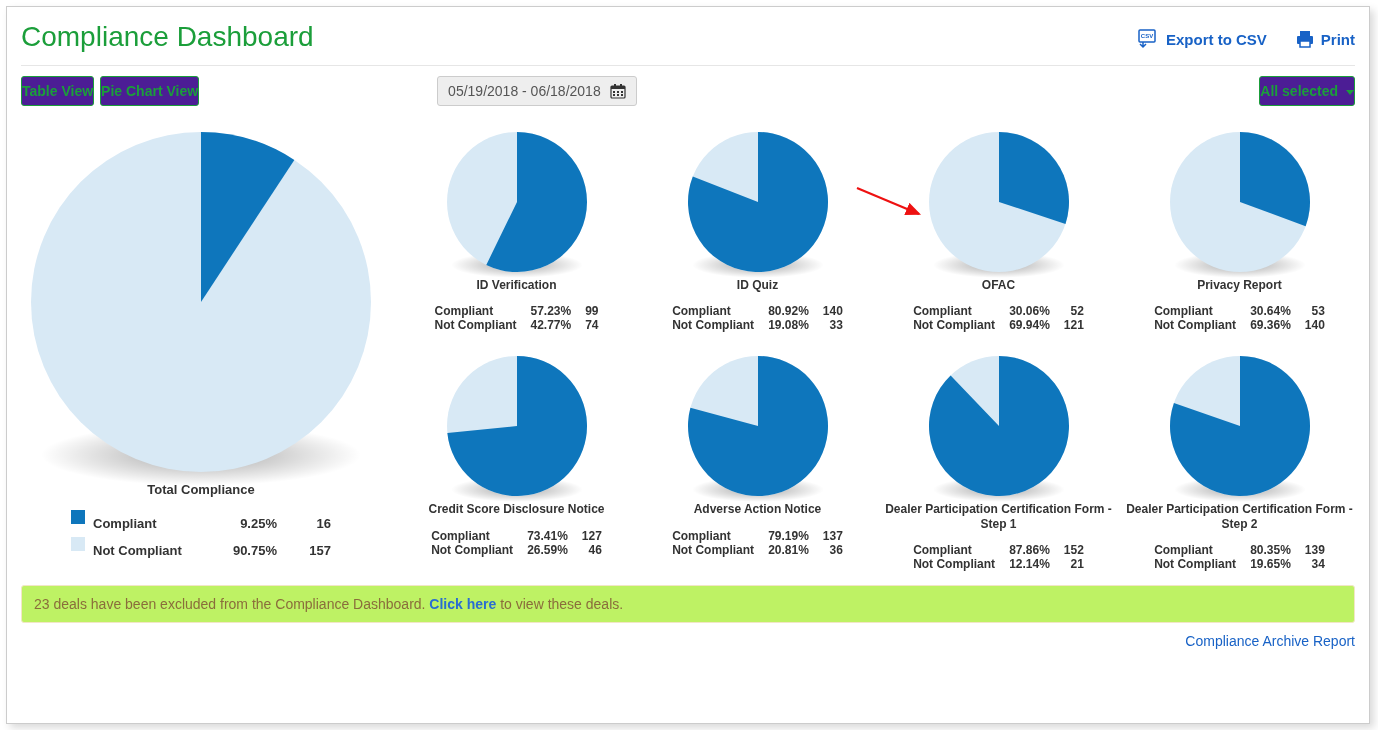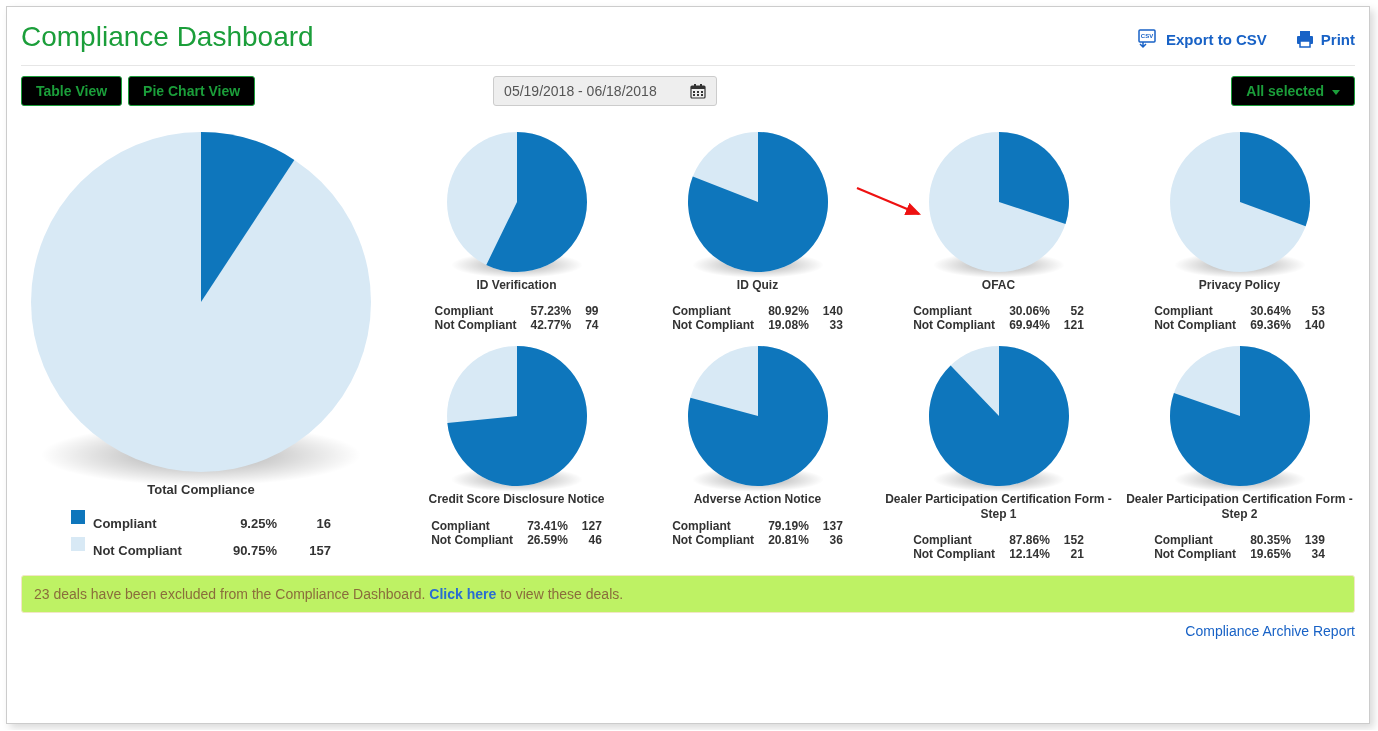--- a/index.html
+++ b/index.html
@@ -44,34 +44,34 @@
 
   .controlbar {
     display: flex;
     align-items: center;
     gap: 8px;
   }
   .btn-group { display: flex; gap: 6px; }
   .btn {
     border: 1px solid #1b9e3a;
     color: #1b9e3a;
-    background: #000000;
-    padding: 6px 14px;
+    background: #4c1d95;
+    padding: 6px 0;
     font-weight: 700;
     font-size: 14px;
     cursor: pointer;
     border-radius: 3px;
   }
   .date-picker {
     margin-left: 230px;
     border: 1px solid #ccc;
     background: #eee;
     color: #555;
     padding: 6px 10px;
-    width: 224px;
+    width: 200px;
     display: flex;
     justify-content: space-between;
     align-items: center;
     border-radius: 3px;
     font-size: 14px;
     cursor: pointer;
   }
   .right-controls { margin-left: auto; display: flex; gap: 10px; }
   .btn .caret {
     display: inline-block;
@@ -86,21 +86,21 @@
   .charts-area {
     display: flex;
     gap: 20px;
     margin-top: 26px;
   }
   .big-col { width: 360px; flex-shrink: 0; }
   .grid-col {
     flex: 1;
     display: grid;
     grid-template-columns: repeat(4, 1fr);
-    gap: 14px 10px;
+    gap: 24px 10px;
     position: relative;
   }
 
   .card {
     display: flex;
     flex-direction: column;
     align-items: center;
     position: relative;
   }
   .card .title {
@@ -324,21 +324,21 @@
       </div>
 
       <div class="card">
         <div class="pie-wrap">
             <div class="pie-shadow" style="width: 133px; height: 25.2px; bottom: -5.6px;"></div>
             <svg width="140" height="140" viewBox="0 0 140 140">
               <circle cx="70" cy="70" r="70" fill="#d8e9f5"></circle>
               <path d="M 70 70 L 70 0 A 70 70 0 0 1 135.65052981540822 94.29007894092146 Z" fill="#0e76bc"></path>
             </svg>
           </div>
-        <div class="title">Privacy Policy</div>
+        <div class="title">Privacy Report</div>
         <div class="stats">
           <span class="lbl">Compliant</span>
           <span>30.64%</span>
           <span>53</span>
           <span class="lbl">Not Compliant</span>
           <span>69.36%</span>
           <span>140</span>
         </div>
       </div>
 

